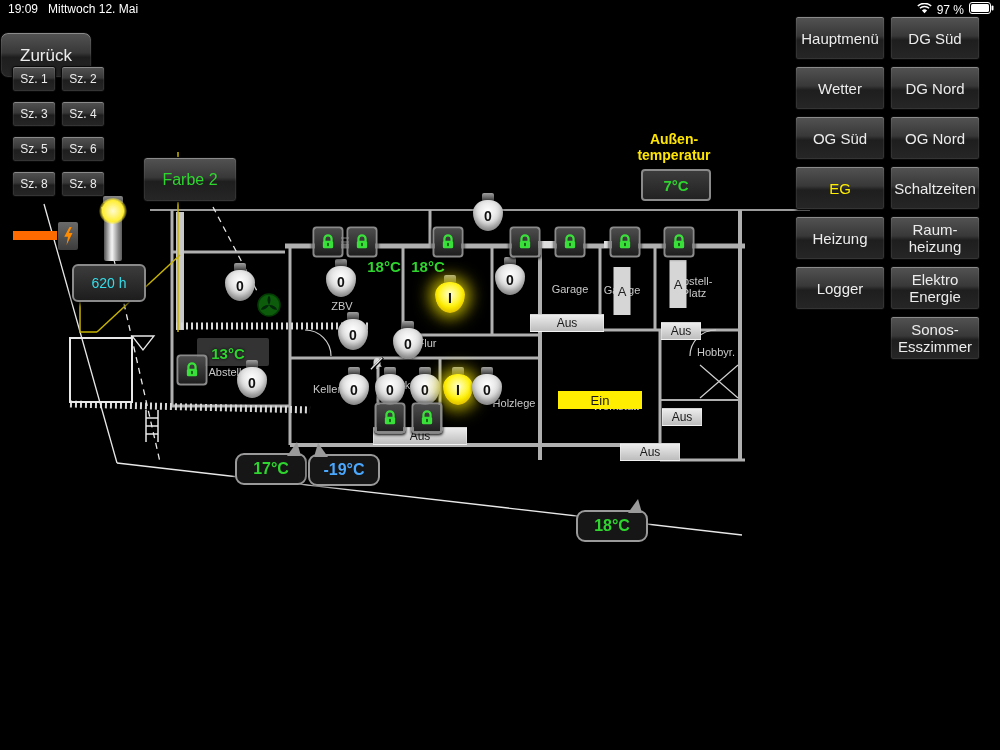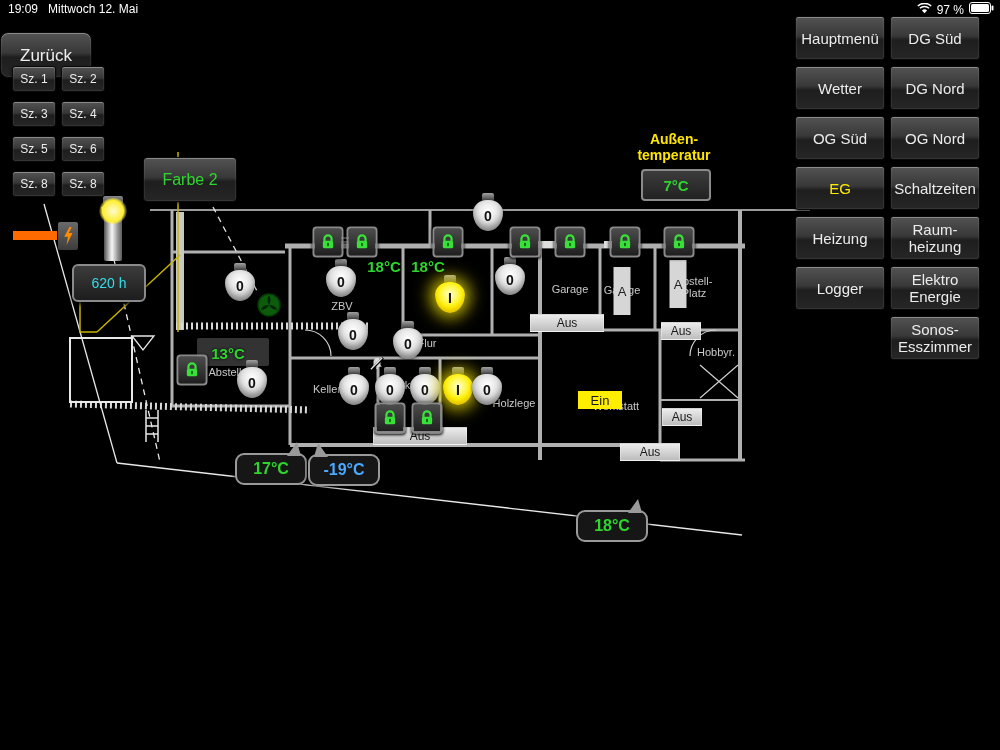--- a/index.html
+++ b/index.html
@@ -229,21 +229,21 @@
       <div class="room-label ov" style="left: 327px; top: 389px;">Keller</div>
       <div class="room-label ov" style="left: 399px; top: 385px;">Werk.</div>
       <div class="room-label ov" style="left: 514px; top: 403px;">Holzlege</div>
       <div class="room-label ov" style="left: 716px; top: 352px;">Hobbyr.</div>
       <div class="room-label ov" style="left: 616px; top: 406px;">Werkstatt</div>
       <div class="status ov" style="width: 72px; left: 567px; top: 323px;">Aus</div>
       <div class="status ov" style="width: 92px; left: 420px; top: 436px;">Aus</div>
       <div class="status ov" style="width: 58px; left: 650px; top: 452px;">Aus</div>
       <div class="status ov" style="width: 38px; left: 681px; top: 331px;">Aus</div>
       <div class="status ov" style="width: 38px; left: 682px; top: 417px;">Aus</div>
-      <div class="status ein ov" style="width: 44px; left: 600px; top: 400px;">Ein</div>
+      <div class="status ein ov" style="width: 84px; left: 600px; top: 400px;">Ein</div>
       <div class="door-ind ov" style="left: 622px; top: 291px;">A</div>
       <div class="door-ind ov" style="left: 678px; top: 284px;">A</div>
       <div class="temp ov" style="color: rgb(46, 213, 46); left: 384px; top: 266px;">18°C</div>
       <div class="temp ov" style="color: rgb(46, 213, 46); left: 428px; top: 266px;">18°C</div>
       <div class="temp ov" style="color: rgb(46, 213, 46); left: 228px; top: 353px;">13°C</div>
       <div class="bubble ov" style="left: 271px; top: 427px;">
         <div class="tail right"></div>
         <span style="color: rgb(46, 213, 46);">17°C</span>
       </div>
       <div class="bubble ov" style="left: 344px; top: 428px;">

